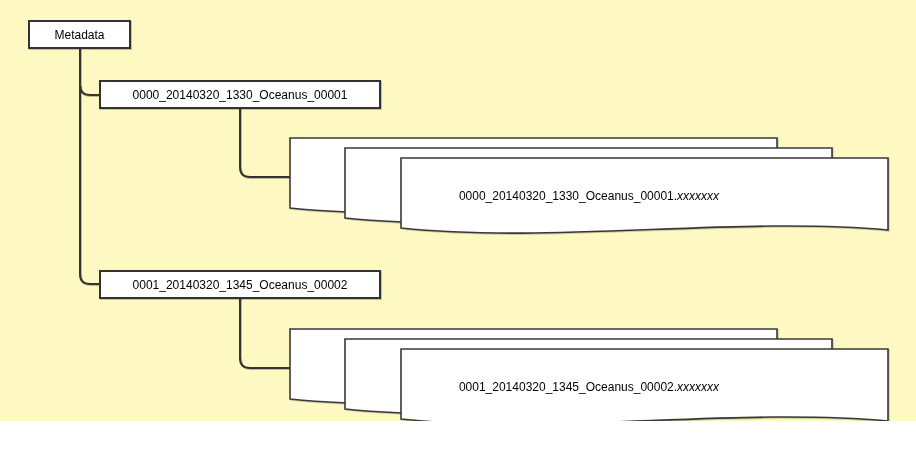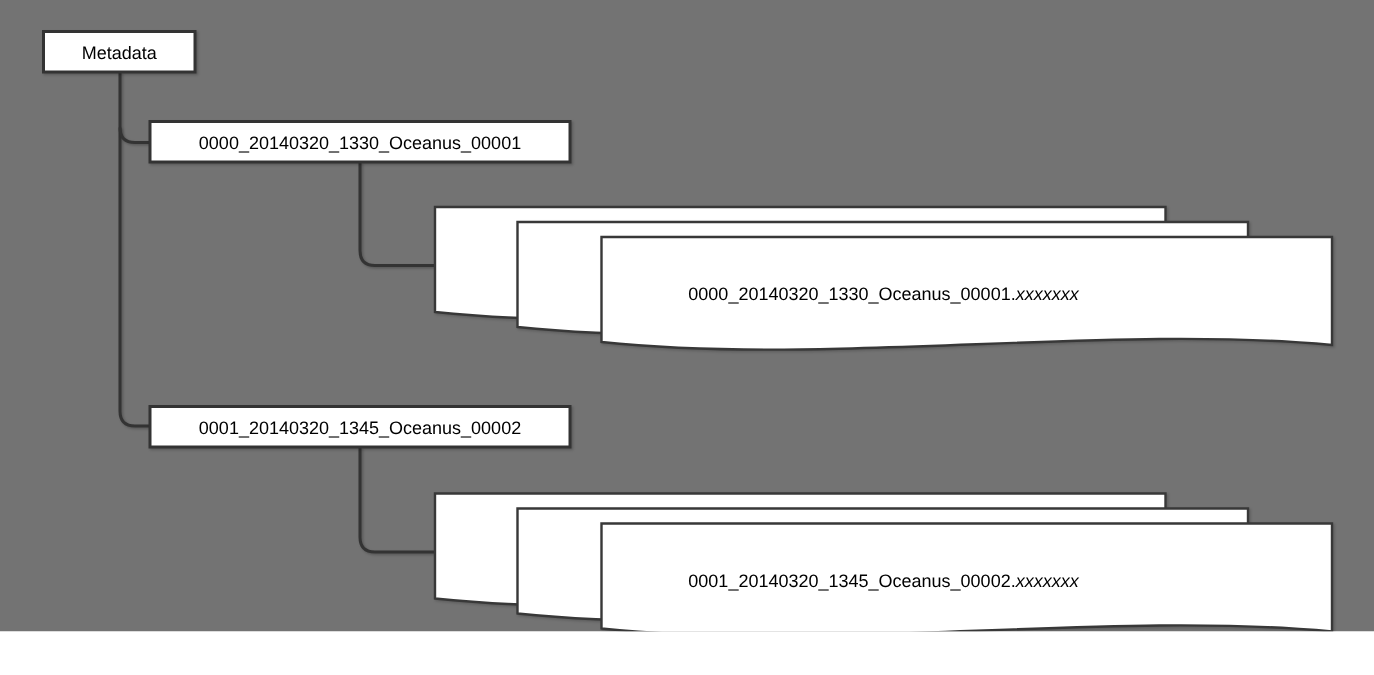--- a/index.html
+++ b/index.html
@@ -4,21 +4,21 @@
 <style>
   html, body {
     margin: 0;
     padding: 0;
     background: #ffffff;
   }
   .canvas-wrap {
     width: 916px;
     height: 421px;
     position: relative;
-    background: #737373;
+    background: #fef9c3;
     overflow: hidden;
   }
   svg {
     display: block;
     font-family: "Liberation Sans", sans-serif;
   }
   .node-box {
     fill: #ffffff;
     stroke: #333333;
     stroke-width: 2;

